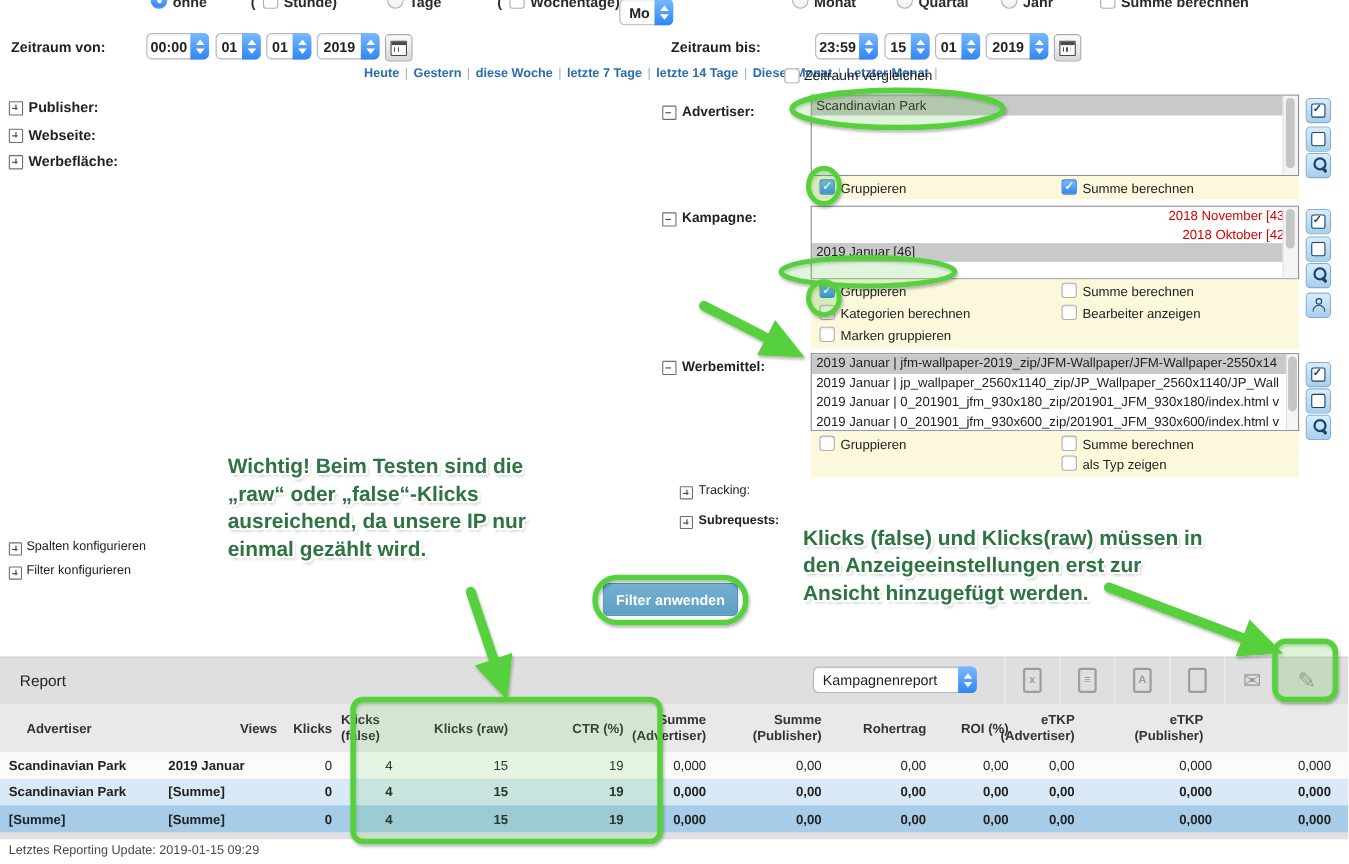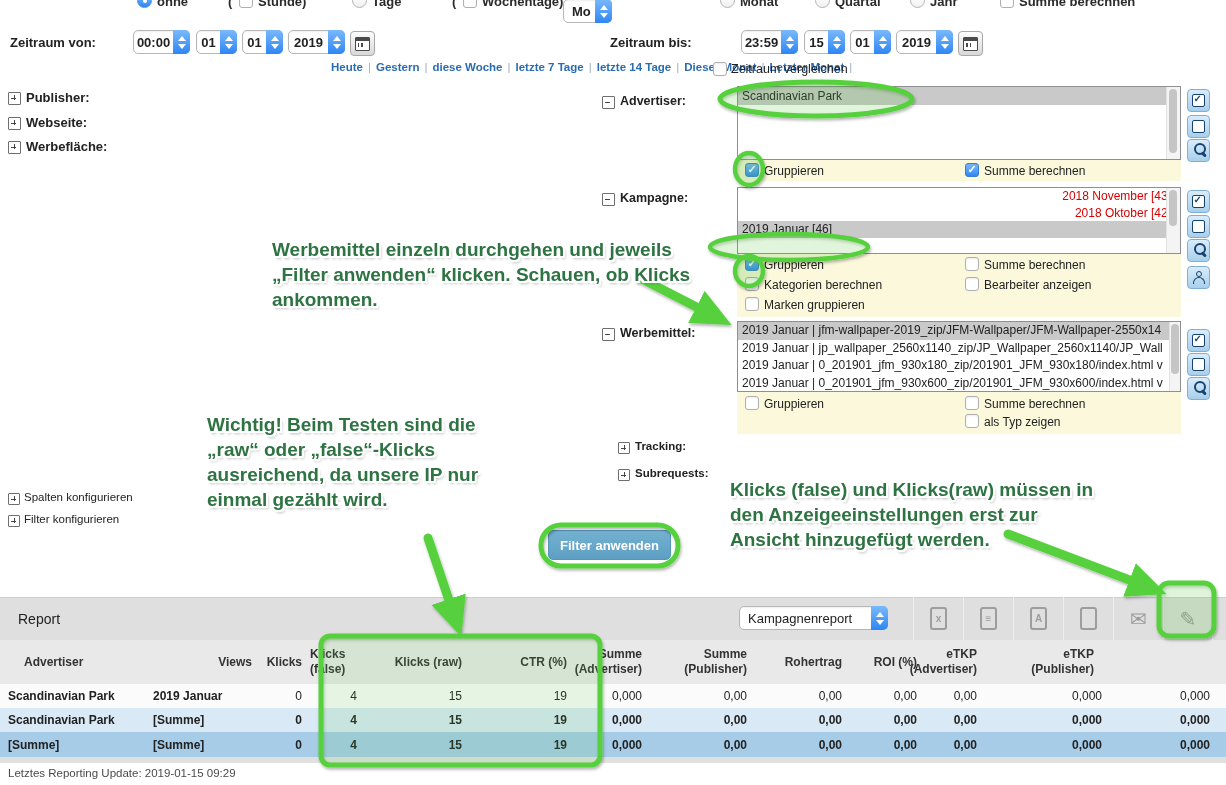--- a/index.html
+++ b/index.html
@@ -313,21 +313,21 @@
       <span class="ic-chkbox checked"></span>
     </div>
   <div class="sbtn" style="left:1187px;top:353px">
       <span class="ic-chkbox"></span>
     </div>
   <div class="sbtn" style="left:1187px;top:377px">
       <span class="ic-search"></span>
     </div>
 
   <span class="exp plus" style="left:618px;top:442px;width:10px;height:10px"></span>
-  <span class="optlbl" style="left:635px;top:440px;font-weight:700;font-size:11.5px">Tracking:</span>
+  <span class="optlbl" style="left:635px;top:440px;font-weight:400;font-size:11.5px">Tracking:</span>
   <span class="exp plus" style="left:618px;top:469px;width:10px;height:10px"></span>
   <span class="optlbl" style="left:635px;top:467px;font-weight:600;font-size:11.5px">Subrequests:</span>
 
   <span class="exp plus" style="left:8px;top:493px;width:10px;height:10px"></span>
   <span class="optlbl" style="left:24px;top:491px;font-size:11.5px">Spalten konfigurieren</span>
   <span class="exp plus" style="left:8px;top:515px;width:10px;height:10px"></span>
   <span class="optlbl" style="left:24px;top:513px;font-size:11.5px">Filter konfigurieren</span>
 
   <button class="fbtn">Filter anwenden</button>
 
@@ -466,17 +466,16 @@
       <ellipse cx="789" cy="247" rx="79" ry="13" stroke-width="4.5" fill="rgba(91,212,70,0.14)"></ellipse>
       <ellipse cx="749" cy="271" rx="14" ry="15" stroke-width="4.5" fill="rgba(91,212,70,0.18)"></ellipse>
       <rect x="541" y="525" width="137" height="41" rx="20" stroke-width="5" fill="none"></rect>
       <rect x="1159" y="583" width="55" height="53" rx="10" stroke-width="5" fill="rgba(91,212,70,0.15)"></rect>
       <rect x="321" y="636" width="279" height="129" rx="9" stroke-width="5" fill="rgba(91,212,70,0.10)"></rect>
       <line x1="640" y1="278" x2="714" y2="316" stroke-width="9" stroke-linecap="round" marker-end="url(#ah)"></line>
       <line x1="428" y1="538" x2="455" y2="618" stroke-width="9" stroke-linecap="round" marker-end="url(#ah)"></line>
       <line x1="1008" y1="534" x2="1148" y2="587" stroke-width="9" stroke-linecap="round" marker-end="url(#ah)"></line>
     </g>
   </svg>
-  <div class="note" style="left:272px;top:237px;width:430px">Werbemittel einzeln durchgehen und jeweils „Filter anwenden“ klicken. Schauen, ob Klicks ankommen.</div>
   <div class="note" style="left:207px;top:412px;width:290px">Wichtig! Beim Testen sind die „raw“ oder „false“-Klicks ausreichend, da unsere IP nur einmal gezählt wird.</div>
   <div class="note" style="left:730px;top:477px;width:380px">Klicks (false) und Klicks(raw) müssen in den Anzeigeeinstellungen erst zur Ansicht hinzugefügt werden.</div>
 
 </div>
 
 </body></html>

